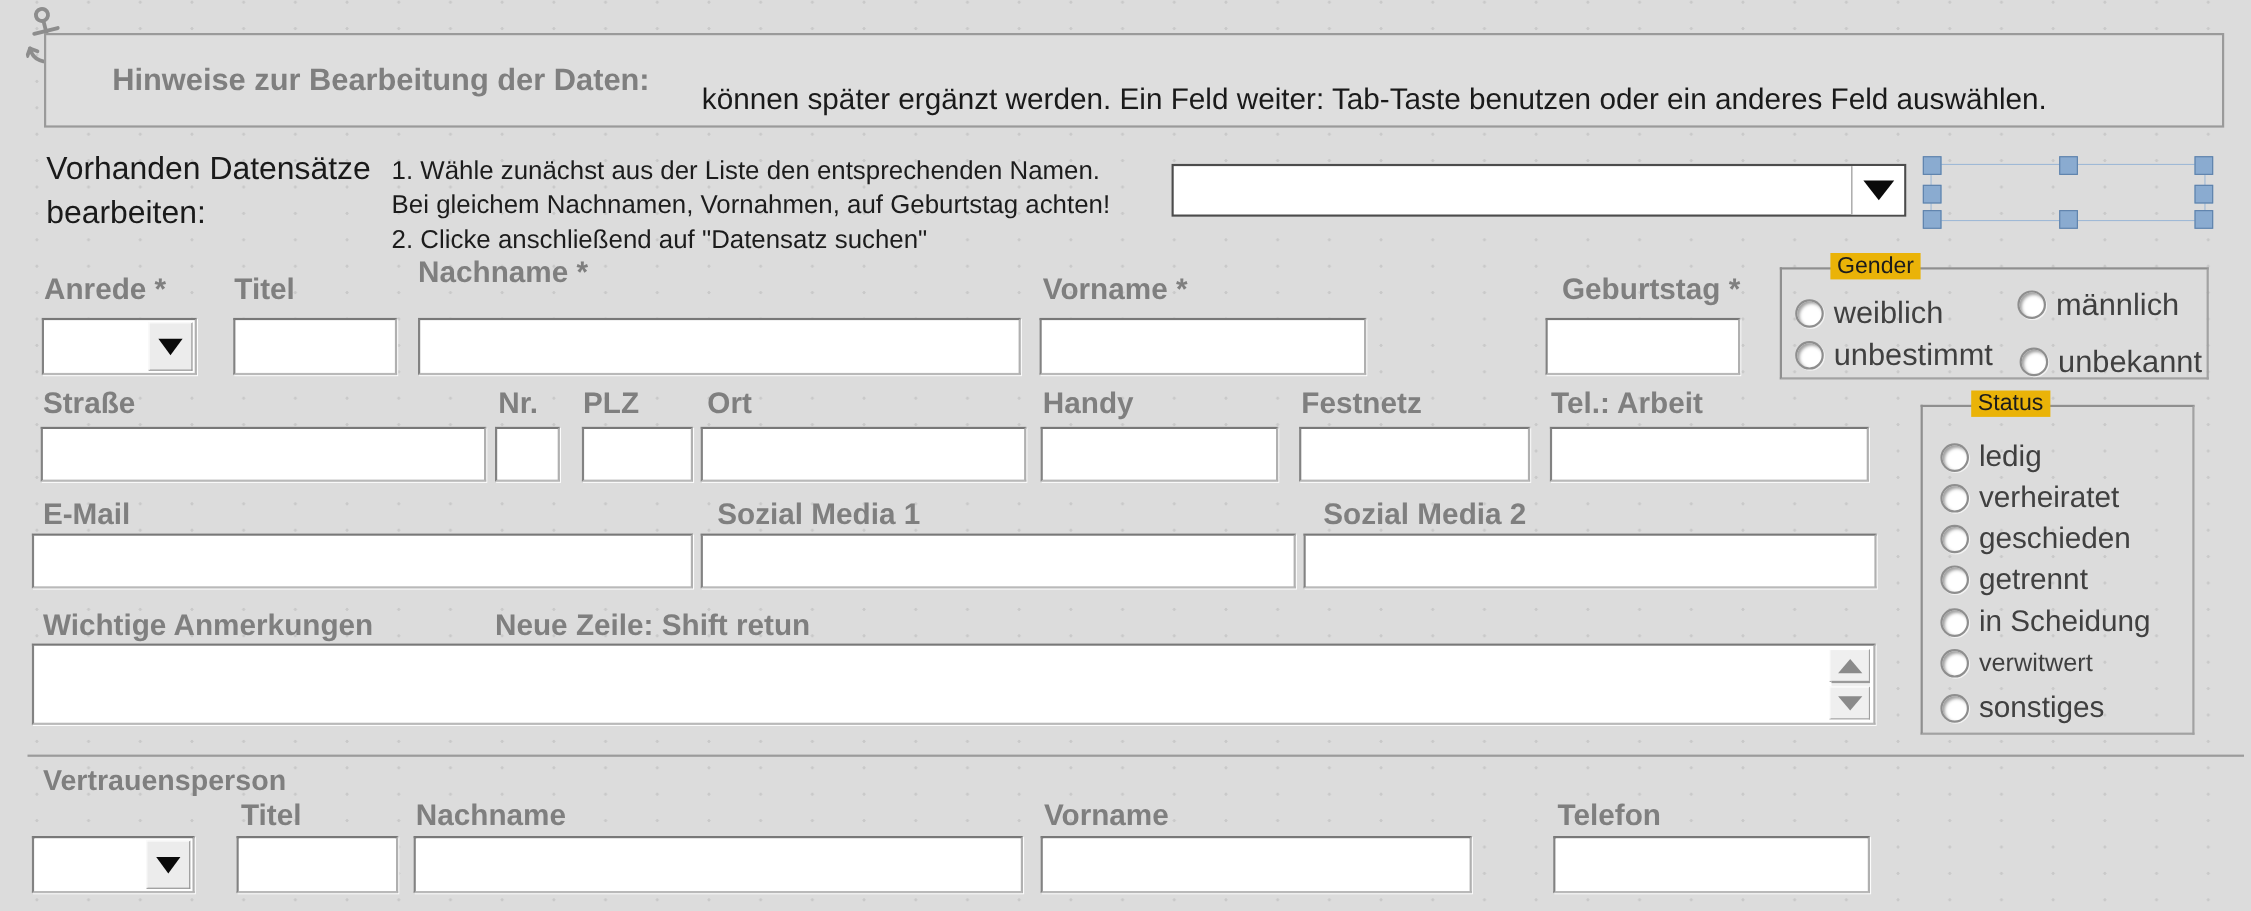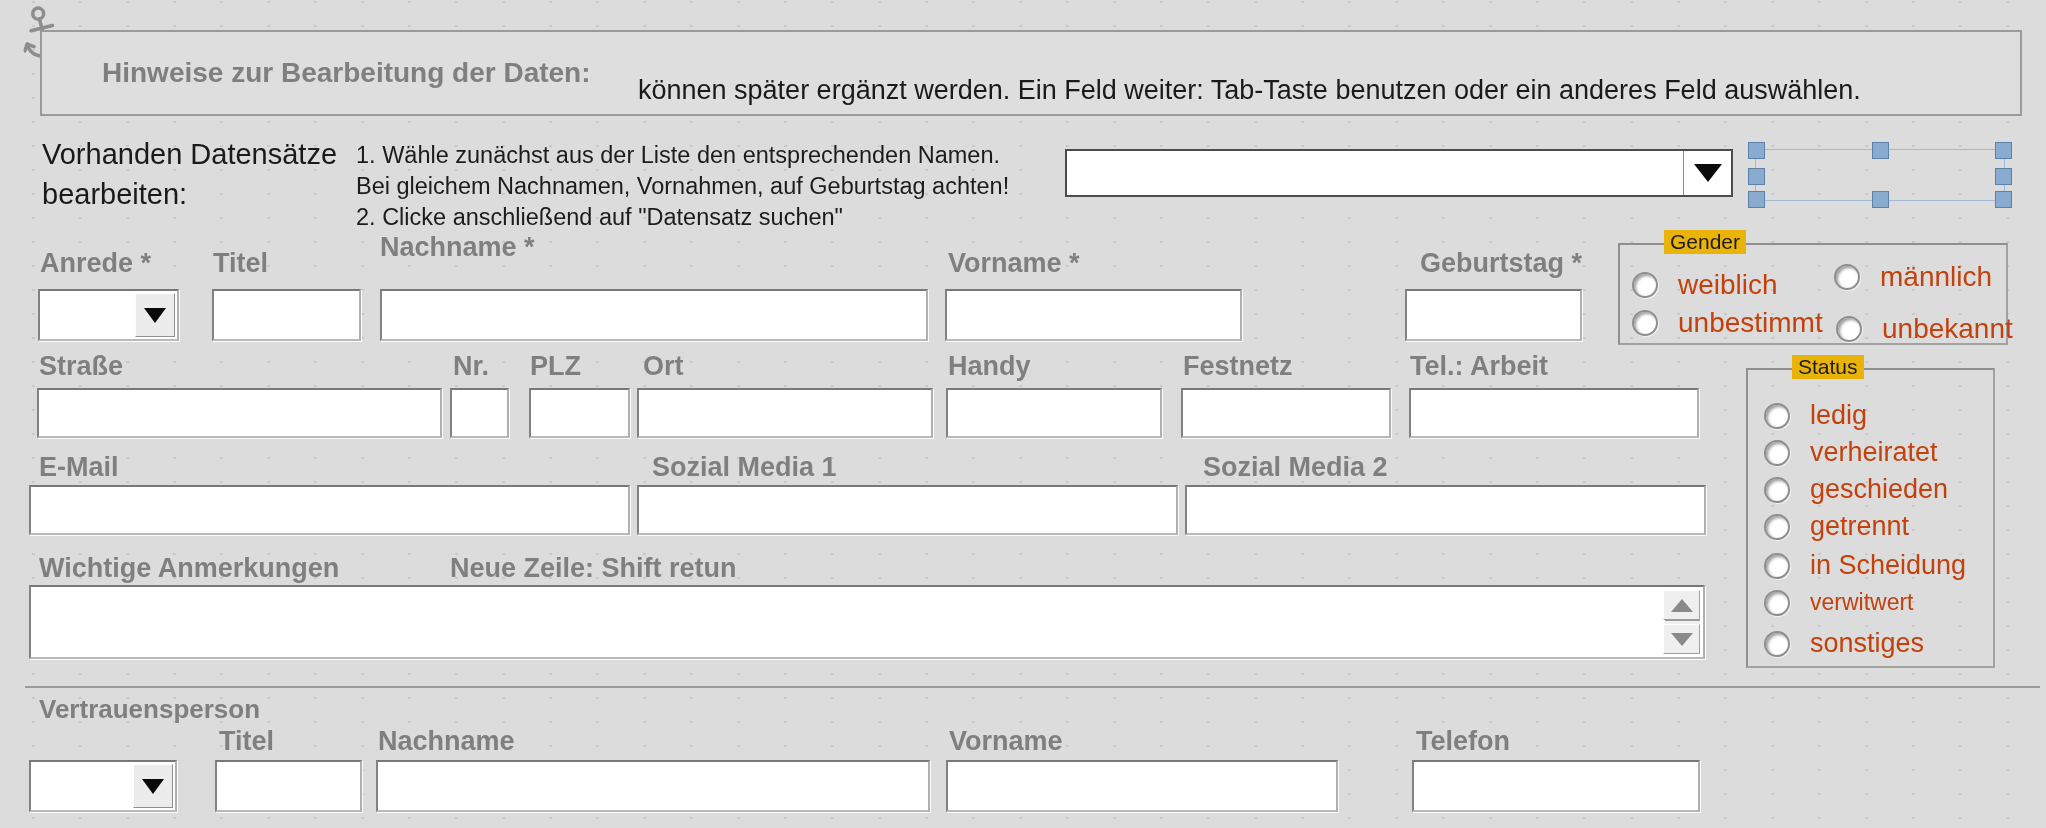--- a/index.html
+++ b/index.html
@@ -21,21 +21,21 @@
   }
   .combo-btn{position:absolute;top:2px;right:2px;bottom:2px;width:38px;background:#ececec;
       border:1px solid #8f8f8f;border-top-color:#fdfdfd;border-left-color:#fdfdfd;
       display:flex;align-items:center;justify-content:center;cursor:pointer;}
   .tri-down{width:0;height:0;border-left:11px solid transparent;border-right:11px solid transparent;border-top:15px solid #0a0a0a;}
   .tri-down-big{width:0;height:0;border-left:14px solid transparent;border-right:14px solid transparent;border-top:18px solid #0a0a0a;}
   .tri-up-sm{width:0;height:0;border-left:11px solid transparent;border-right:11px solid transparent;border-bottom:13px solid #8a8a8a;}
   .tri-down-sm{width:0;height:0;border-left:11px solid transparent;border-right:11px solid transparent;border-top:13px solid #8a8a8a;}
   .grp{border:2px solid #a2a2a2;border-top-color:#8f8f8f;border-left-color:#8f8f8f;overflow:visible;}
   .grp-legend{position:absolute;top:-15px;left:12px;background:#eab308;padding:0 6px;font-size:21px;color:#1c1c1c;white-space:nowrap;margin-left:32px;}
-  .radio-row{position:absolute;display:flex;align-items:center;gap:20px;font-size:28px;color:#c2410c;white-space:nowrap;}
+  .radio-row{position:absolute;display:flex;align-items:center;gap:9px;font-size:28px;color:#404040;white-space:nowrap;}
   .radio{width:22px;height:22px;border-radius:50%;background:#fff;border:2px solid #8e8e8e;
       box-shadow:inset 2px 2px 3px #9f9f9f, 1px 1px 0 #f2f2f2;flex:0 0 auto;cursor:pointer;}
   .btn{background:#e5e5e5;border:1px solid #979797;display:flex;align-items:center;justify-content:center;
       font-size:29px;color:#0d0d0d;white-space:nowrap;cursor:pointer;}
   .hdl{position:absolute;width:15px;height:15px;background:#8aabd0;border:1px solid #5d81aa;z-index:5;}
   .sel-outline{position:absolute;border:1px solid #9fb9d6;}
   .sbtn{position:absolute;right:3px;width:35px;height:28px;background:#efefef;border:1px solid #a0a0a0;
       border-top-color:#fff;border-left-color:#fff;display:flex;align-items:center;justify-content:center;cursor:pointer;}
   .sthumb{position:absolute;right:3px;width:35px;height:9px;background:#efefef;border-top:2px solid #9a9a9a;border-bottom:2px solid #9a9a9a;}
   .divider{background:#9b9b9b;}

